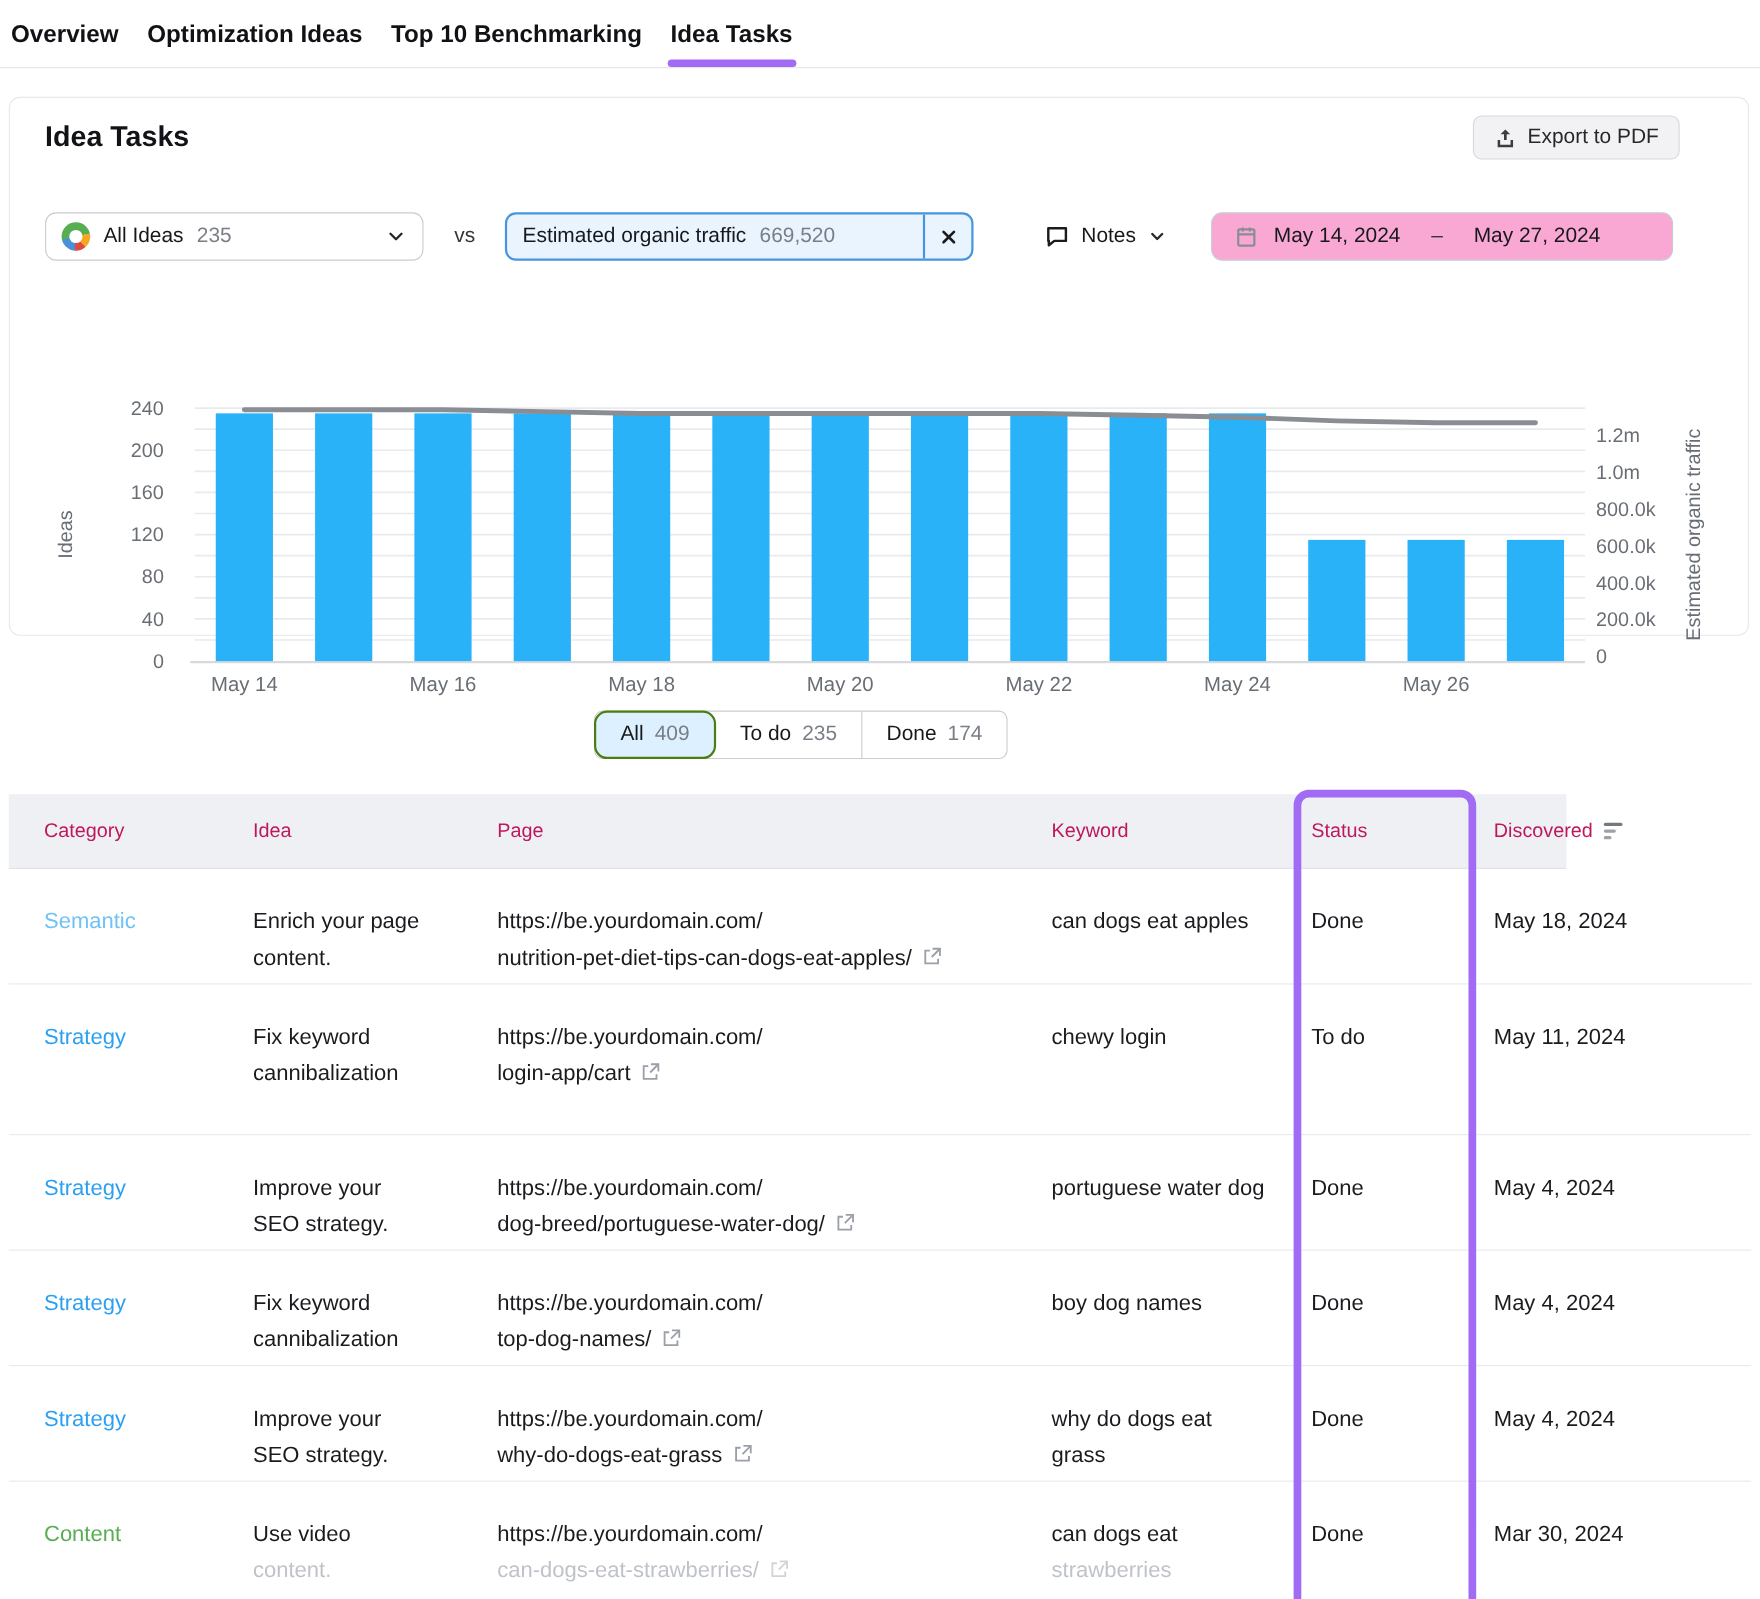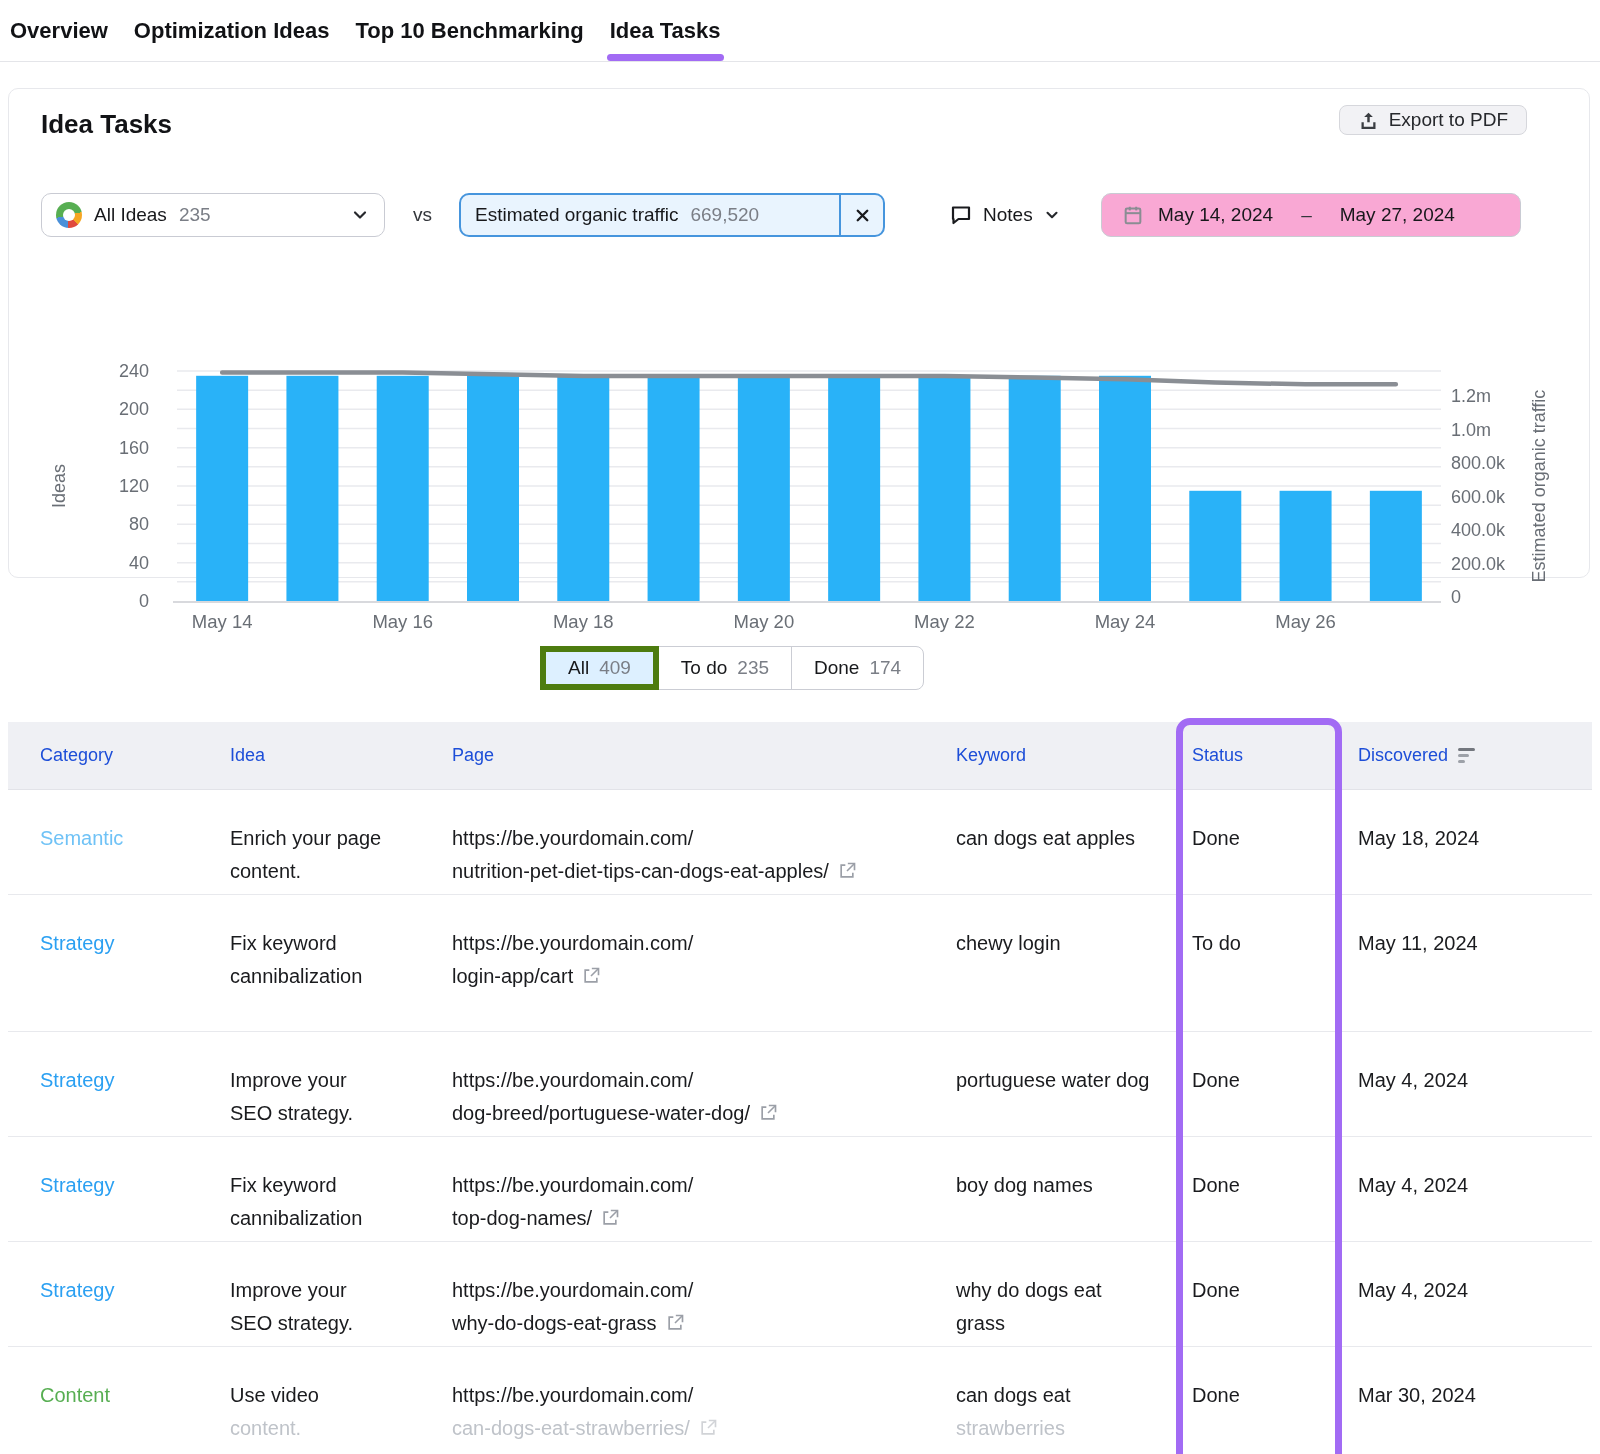--- a/index.html
+++ b/index.html
@@ -14,21 +14,21 @@
          display:flex; align-items:stretch; gap:26px; padding-left:10px;text-align:center; }
   .nav-tab { display:flex; align-items:center; font-size:22px; font-weight:600;
              color:#111215; position:relative; cursor:pointer; }
   .nav-tab.active::after { content:""; position:absolute; left:-3px; right:-3px; bottom:0;
              height:7px; border-radius:4px; background:#A26BF4; }
 
   
   .panel { left:8px; top:88px; width:1582px; height:490px; border:1px solid #E7E8EC;
            border-radius:10px; background:#fff; }
   .panel-title { left:32px; top:20px; font-size:26px; font-weight:700; color:#121316; }
-  .export-btn { top:16px; right:62px; height:30px; display:flex; align-items:center; gap:10px;
+  .export-btn { top:16px; right:62px; height:40px; display:flex; align-items:center; gap:10px;
            padding:0 18px; background:#F2F2F5; border:1px solid #D6D7DC; border-radius:8px;
            font-size:19px; color:#26282C; cursor:pointer; }
 
   
   .dd { left:32px; top:104px; width:344px; height:44px; border:1px solid #C9CBD3; border-radius:10px;
         display:flex; align-items:center; padding:0 14px; gap:12px; cursor:pointer; background:#fff; }
   .donut { width:26px; height:26px; border-radius:50%; position:relative;
         background:conic-gradient(from 300deg,#57AE52 0 38%,#F5A623 38% 55%,#E0493E 55% 68%,#4A90D9 68% 88%,#57AE52 88% 100%); }
   .donut::after { content:""; position:absolute; left:7px; top:7px; width:12px; height:12px;
         border-radius:50%; background:#fff; }
@@ -57,29 +57,29 @@
         padding:0 14px 0 48px; font-size:19px; color:#17181B; outline:none;
         font-family:"Liberation Sans","DejaVu Sans",sans-serif; }
   .search input::placeholder { color:#9CA1A8; }
   .search .mag { position:absolute; left:15px; top:11px; }
   .segmented { left:540px; top:646px; height:44px; display:flex; border:1px solid #CBCDD4;
         border-radius:8px; background:#fff; }
   .seg { display:flex; align-items:center; gap:10px; padding:0 22px; font-size:19px;
         color:#17181B; border-left:1px solid #CBCDD4; cursor:pointer; }
   .seg:first-child { border-left:none; }
   .seg .cnt { color:#7A7E86; }
-  .seg.active { background:#DDF0FF; border:6px solid #4d7c0f; border-radius:0;
+  .seg.active { background:#DDF0FF; border:2px solid #4d7c0f; border-radius:12px;
         margin:-1px 0 -1px -1px; }
   .seg.active + .seg { border-left:none; }
 
   
-  .thead { left:8px; top:722px; width:1584px; height:68px; background:#EFF0F4;
+  .thead { left:8px; top:722px; width:1416px; height:68px; background:#EFF0F4;
         border-bottom:1px solid #E2E3E8; display:grid;
         grid-template-columns:190px 222px 504px 236px 166px 1fr;
-        padding-left:32px; align-items:center; font-size:18px; color:#1d4ed8; }
+        padding-left:32px; align-items:center; font-size:18px; color:#be185d; }
   .th { display:flex; align-items:center; gap:10px; }
   .sorticon { display:inline-flex; flex-direction:column; gap:3px; }
   .sorticon i { display:block; height:3px; border-radius:1.5px; background:#9DA1A8; }
   .sorticon i:nth-child(1){ width:17px; background:#73777E; }
   .sorticon i:nth-child(2){ width:11px; }
   .sorticon i:nth-child(3){ width:7px; }
   .tbody { left:8px; top:790px; width:1584px; }
   .row { display:grid; grid-template-columns:190px 222px 504px 236px 166px 1fr;
         padding:32px 0 0 32px; border-bottom:1px solid #E8E9ED; font-size:20px; line-height:33px; }
   .cat { cursor:pointer; }

